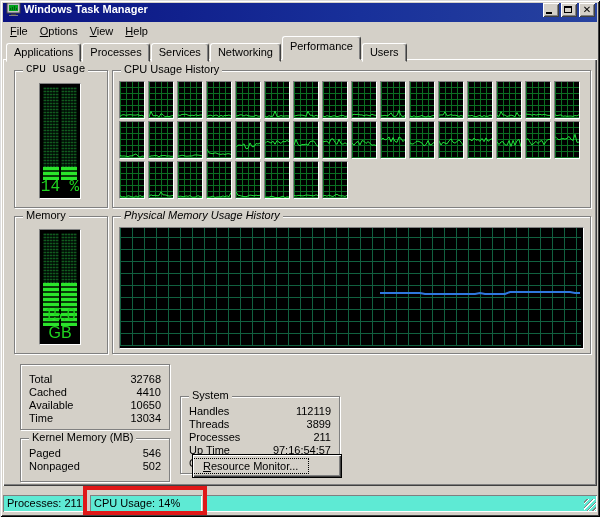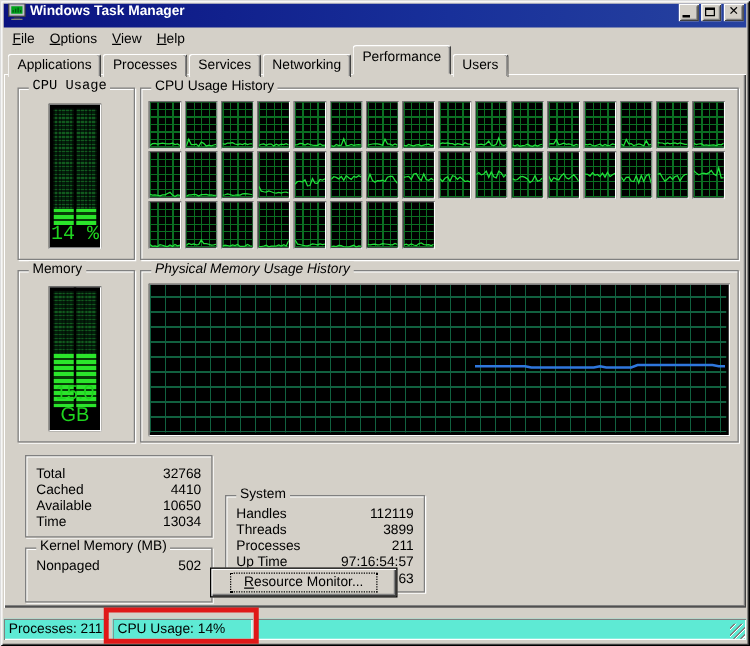--- a/index.html
+++ b/index.html
@@ -59,23 +59,23 @@
   
   .memhist-panel{position:absolute;left:6px;top:10px;width:463px;height:120px;background:#000;
     border:1px solid;border-color:#808080 #fff #fff #808080;}
   .memhist-panel svg{display:block;background-color:#000;
     background-image:repeating-linear-gradient(90deg,#11603f 0 1px,transparent 1px 12px),
                      repeating-linear-gradient(0deg,#11603f 0 1px,transparent 1px 12px);}
   
   .stats{position:absolute;left:8px;right:8px;top:8px;}
   .srow{display:flex;justify-content:space-between;line-height:13px;}
   
-  .btn-resource{position:absolute;left:168px;top:454px;width:148px;height:22px;background:#d4d0c8;
+  .btn-resource{position:absolute;left:192px;top:454px;width:148px;height:22px;background:#d4d0c8;
     border:1px solid #000;box-shadow:inset 1px 1px 0 #fff,inset -1px -1px 0 #404040,inset -2px -2px 0 #808080;
-    display:flex;align-items:center;justify-content:center;z-index:3;cursor:default;}
+    display:flex;align-items:center;z-index:3;cursor:default;}
   .btn-inner{display:inline-block;padding:1px 10px;outline:1px dotted #000;}
   .btn-inner::first-letter{text-decoration:underline;}
   
   .statusbar{position:absolute;left:3px;right:3px;bottom:3px;height:24px;display:flex;align-items:flex-end;gap:3px;padding-bottom:2px;}
   .spanel{height:17px;line-height:17px;padding:0 4px;background:#5eead4;
     box-shadow:inset 1px 1px 0 #808080,inset -1px -1px 0 #fff;white-space:nowrap;overflow:hidden;}
   .sp1{width:76px;}.sp2{width:104px;}.sp3{width:216px;}.sp4{flex:1;position:relative;}
   .grip{position:absolute;right:1px;bottom:1px;width:12px;height:12px;
     background:repeating-linear-gradient(135deg,transparent 0 2px,#808080 2px 3px,#fff 3px 4px);}
   
@@ -391,20 +391,24 @@
           <span>Time</span>
           <span>13034</span>
         </div>
       </div>
   </div>
 
   <div class="groupbox g-kern">
     <span class="glabel">Kernel Memory (MB)</span>
     <div class="stats" id="kern-rows">
         <div class="srow">
+          <span>Paged</span>
+          <span>546</span>
+        </div>
+        <div class="srow">
           <span>Nonpaged</span>
           <span>502</span>
         </div>
       </div>
   </div>
 
   <div class="groupbox g-sys">
     <span class="glabel">System</span>
     <div class="stats" id="sys-rows">
         <div class="srow">

